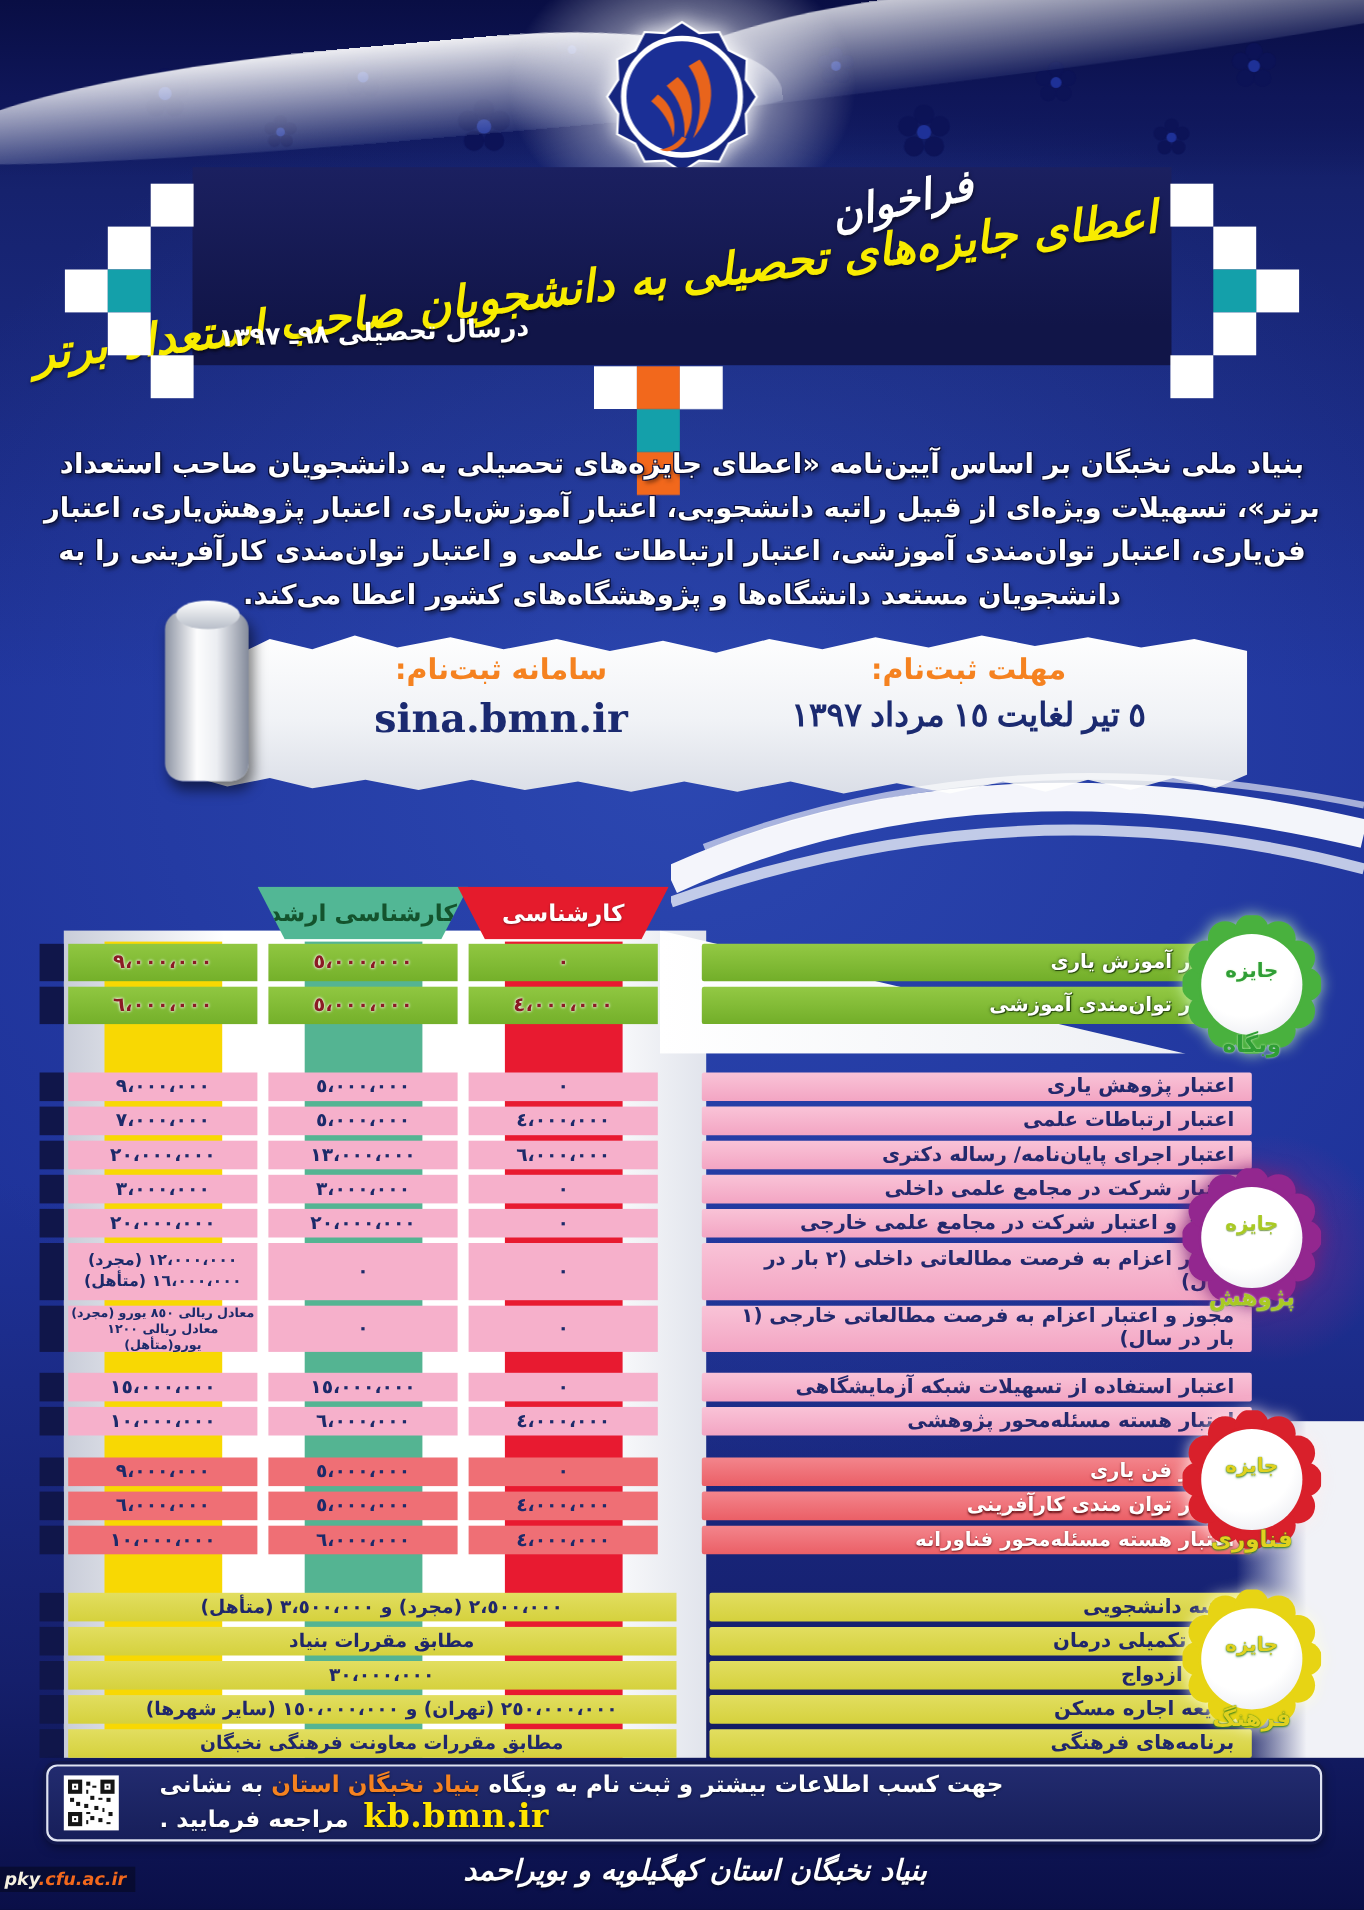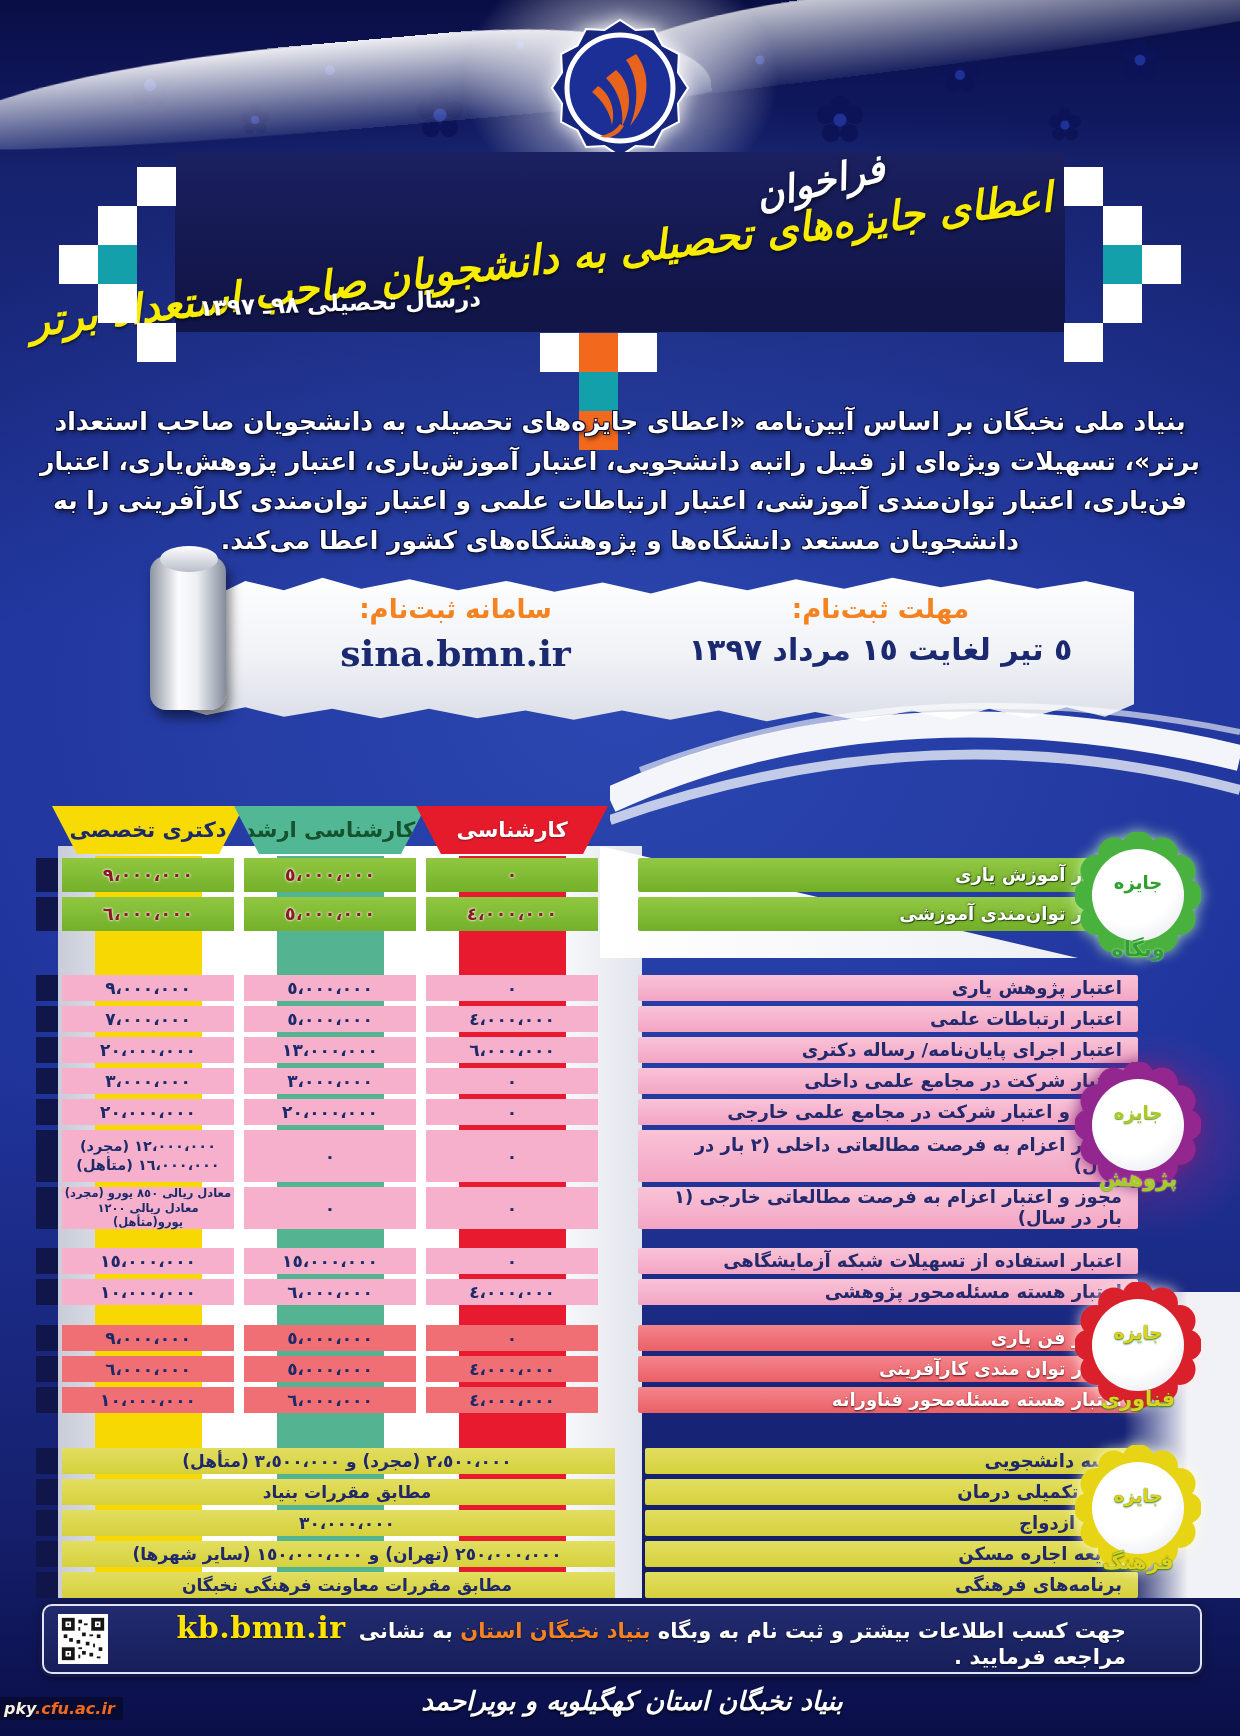--- a/index.html
+++ b/index.html
@@ -50,21 +50,21 @@
     clip-path:polygon(0 22%,2% 10%,5% 16%,8% 7%,12% 13%,16% 5%,20% 12%,25% 6%,30% 13%,35% 7%,40% 14%,45% 8%,50% 15%,55% 7%,60% 13%,65% 6%,70% 12%,75% 5%,80% 11%,85% 6%,90% 12%,95% 7%,100% 14%,100% 86%,97% 94%,93% 88%,89% 95%,85% 89%,81% 96%,77% 90%,72% 97%,67% 91%,62% 97%,57% 90%,52% 96%,47% 90%,42% 96%,37% 90%,32% 95%,27% 89%,22% 95%,17% 89%,12% 94%,8% 88%,4% 93%,0 86%);}
   .roll{left:150px;top:556px;width:76px;height:154px;border-radius:16px;
     background:linear-gradient(90deg,#8d94a3,#fdfdfe 38%,#eceef2 62%,#848b9b);
     box-shadow:4px 8px 12px rgba(0,0,0,.5);}
   .roll::before{content:"";position:absolute;left:10px;top:-10px;width:58px;height:26px;border-radius:50%;
     background:linear-gradient(180deg,#fff,#b8bec9);}
   .scroll-content{left:260px;top:594px;width:850px;display:flex;direction:rtl;text-align:center;}
   .sc-col{display:flex;flex-direction:column;align-items:center;}
   .sc-deadline{width:54%;}.sc-system{width:46%;}
   .sc-label{color:#f58220;font-size:26px;font-weight:bold;margin-bottom:8px;direction:rtl;}
-  .sc-date{color:#1b2a70;font-size:30px;font-weight:bold;direction:rtl;}
+  .sc-date{color:#1b2a70;font-size:30px;font-weight:bold;direction:rtl;font-family:Liberation Serif, serif;}
   .sc-url{color:#1b2a70;font-size:36px;font-weight:bold;font-family:"DejaVu Serif",serif;}
 
   .mid-swoosh{left:610px;top:650px;}
 
   
   .white-bg{left:58px;top:846px;width:584px;height:752px;
     background:linear-gradient(90deg,#c9cdd9,#ffffff 25%,#ffffff 82%,#e1e4ec);}
   .white-diag{left:600px;top:846px;width:478px;height:112px;background:linear-gradient(90deg,#fff,#eef0f5);
     clip-path:polygon(0 0,100% 100%,0 100%);}
   .white-right{left:1124px;top:1292px;width:116px;height:306px;
@@ -120,21 +120,21 @@
   .tx-green{color:#2f9e35;text-shadow:0 0 2px #d8f5c8;}
   .tx-lime{color:#a9c923;text-shadow:0 0 2px #fff,0 1px 1px #4b7a12;}
   .tx-yellow{color:#e0d11f;text-shadow:0 0 1px #2e7d1e,0 1px 2px #2e7d1e;}
 
   
   .info-bar{left:42px;top:1604px;width:1156px;height:66px;border-radius:10px;
     background:linear-gradient(180deg,#222b6f,#171f5a);
     border:2px solid #dfe3f2;box-shadow:0 0 0 3px #11174c,0 4px 10px rgba(0,0,0,.5);
     display:flex;align-items:center;}
   .qr{position:absolute;left:14px;top:8px;width:50px;height:50px;background:#fff;padding:2px;box-sizing:border-box;}
-  .bar-text{width:100%;text-align:right;direction:rtl;color:#fff;font-size:21px;font-weight:bold;padding:0 74px;
+  .bar-text{width:100%;text-align:left;direction:rtl;color:#fff;font-size:21px;font-weight:bold;padding:0 101px;
     text-shadow:0 1px 2px rgba(0,0,0,.6);}
   .bar-org{color:#f58220;}
   .bar-url{color:#ffe400;font-size:30px;font-family:"DejaVu Serif",serif;letter-spacing:.5px;padding:0 6px;}
   .footer-callig{left:0;top:1686px;width:1240px;text-align:center;color:#fff;direction:rtl;
     font-size:26px;font-weight:bold;font-style:italic;text-shadow:0 2px 3px rgba(0,0,0,.6);padding-left:12px;}
   .watermark{left:0;top:1697px;padding:2px 8px 2px 4px;background:rgba(5,8,30,.55);
     font-size:16px;font-weight:bold;font-style:italic;color:#f5f0e0;}
   .watermark .wm2{color:#f2681c;}
 </style>
 </head>
@@ -229,21 +229,20 @@
   </svg>
 
   <div class="abs white-bg"></div>
   <div class="abs white-diag"></div>
   <div class="abs pz-glow"></div>
   <div class="abs white-right"></div>
   <div class="abs band band-phd"></div>
   <div class="abs band band-ma"></div>
   <div class="abs band band-ba"></div>
 
-  <div class="abs colhead h-phd">دکتری تخصصی</div>
   <div class="abs colhead h-ma">کارشناسی ارشد</div>
   <div class="abs colhead h-ba">کارشناسی</div>
 
   <div class="row" style="top:858px;height:34px">
     <div class="vcell c-green">٩،٠٠٠،٠٠٠</div>
     <div class="vcell c-green">٥،٠٠٠،٠٠٠</div>
     <div class="vcell c-green">٠</div>
     <div class="lbar l-green">اعتبار آموزش یاری</div>
   </div>
   <div class="row" style="top:897px;height:34px">

